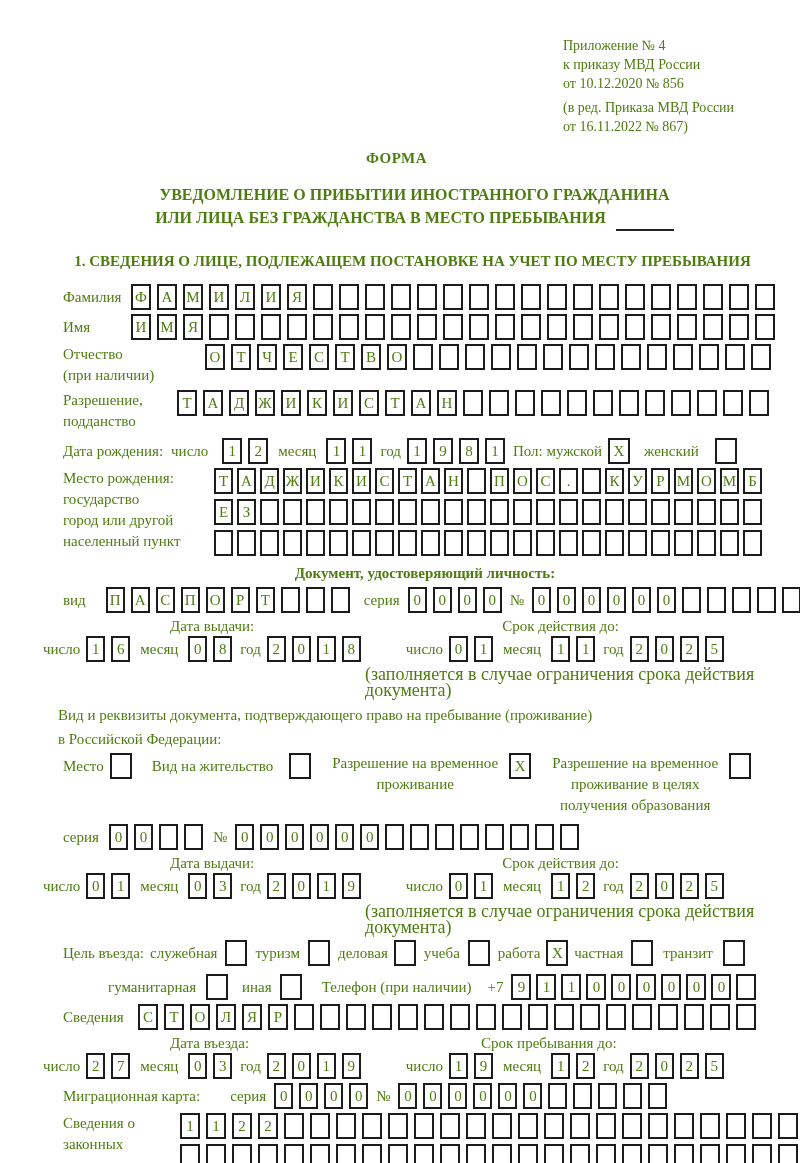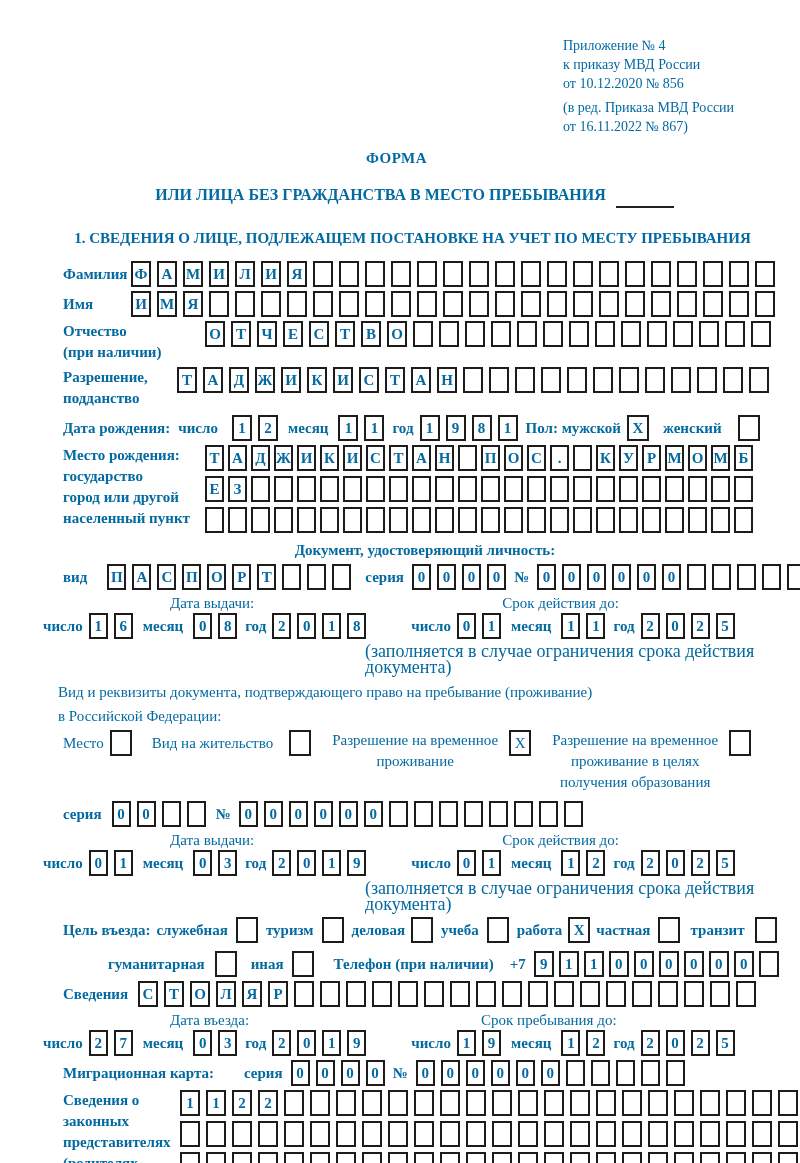--- a/index.html
+++ b/index.html
@@ -1,30 +1,30 @@
 <!DOCTYPE html>
 <html><head>
 <meta charset="utf-8">
 <style>
   html,body{margin:0;padding:0;background:#e8e8e8;}
   .page{
-    width:800px;height:1163px;margin:0 auto;background:#ffffff;color:#0369a1;
+    width:800px;height:1163px;margin:0 auto;background:#ffffff;color:#4d7c0f;
     font-family:"Liberation Serif","DejaVu Serif",serif;font-size:15px;
     box-sizing:border-box;padding:36px 6px 0 35px;overflow:hidden;position:relative;
   }
   
   .hdr{margin-left:528px;line-height:19px;font-size:14px;}
   .hdr .ed{margin-top:5px;}
   .forma{font-weight:bold;text-align:center;margin:14px 36px 0 0;font-size:15px;letter-spacing:.5px;}
   
   .title{text-align:center;font-weight:bold;font-size:16px;line-height:23px;margin-top:16px;}
   .blank-line{display:inline-block;width:58px;border-bottom:2px solid #222;margin-left:10px;}
   .sec{font-weight:bold;font-size:15px;text-align:center;margin:22px 0 14px -4px;}
   
-  .row{display:flex;align-items:flex-start;margin-bottom:4px;font-weight:bold;}
+  .row{display:flex;align-items:flex-start;margin-bottom:4px;}
   .ind{margin-left:28px;}
   .lbl{line-height:26px;white-space:nowrap;}
   .lblblk{line-height:21px;white-space:nowrap;}
   .lw1{width:68px;flex:none;}
   .lw2{width:142px;flex:none;}
   .lw3{width:114px;flex:none;}
   .lw4{width:117px;flex:none;}
   .lw5{width:75px;flex:none;}
   .cells{display:flex;gap:6px;flex:none;}
   .cell{
@@ -62,20 +62,21 @@
   <div class="hdr">
     <div>Приложение № 4</div>
     <div>к приказу МВД России</div>
     <div>от 10.12.2020 № 856</div>
     <div class="ed">(в ред. Приказа МВД России</div>
     <div>от 16.11.2022 № 867)</div>
   </div>
   <div class="forma">ФОРМА</div>
 
   <div class="title">
+    <div>УВЕДОМЛЕНИЕ О ПРИБЫТИИ ИНОСТРАННОГО ГРАЖДАНИНА</div>
     <div><span>ИЛИ ЛИЦА БЕЗ ГРАЖДАНСТВА В МЕСТО ПРЕБЫВАНИЯ</span><span class="blank-line">&nbsp;</span></div>
   </div>
 
   <div class="sec">1. СВЕДЕНИЯ О ЛИЦЕ, ПОДЛЕЖАЩЕМ ПОСТАНОВКЕ НА УЧЕТ ПО МЕСТУ ПРЕБЫВАНИЯ</div>
 
   <div class="row ind">
     <div class="lbl lw1">Фамилия</div>
     <div class="cells">
         <div class="cell">Ф</div>
         <div class="cell">А</div>
@@ -221,21 +222,21 @@
     <span class="sub ml8">Пол: мужской</span>
     <div class="cells cb ml6">
         <div class="cell">X</div>
       </div>
     <span class="sub ml14">женский</span>
     <div class="cells cb ml16">
         <div class="cell"></div>
       </div>
   </div>
 
-  <div class="row ind" style="margin-top:4px;">
+  <div class="row ind" style="margin-top:4px;gap:9px;">
     <div class="lblblk lw2">
       <div>Место рождения:</div>
       <div>государство</div>
       <div>город или другой</div>
       <div>населенный пункт</div>
     </div>
     <div class="colcells">
       <div class="cells t">
           <div class="cell">Т</div>
           <div class="cell">А</div>

